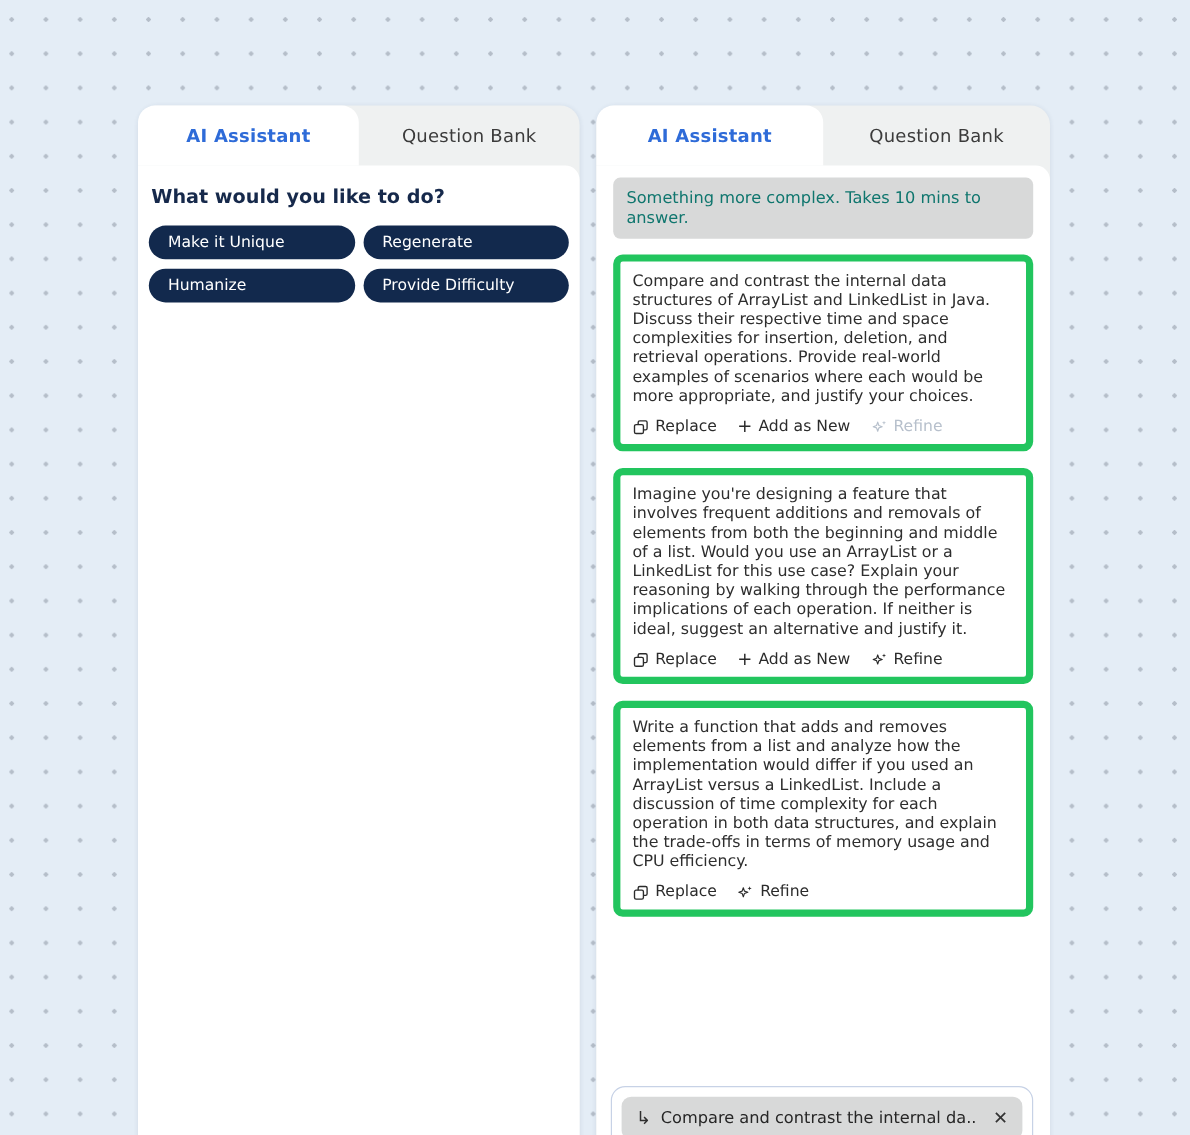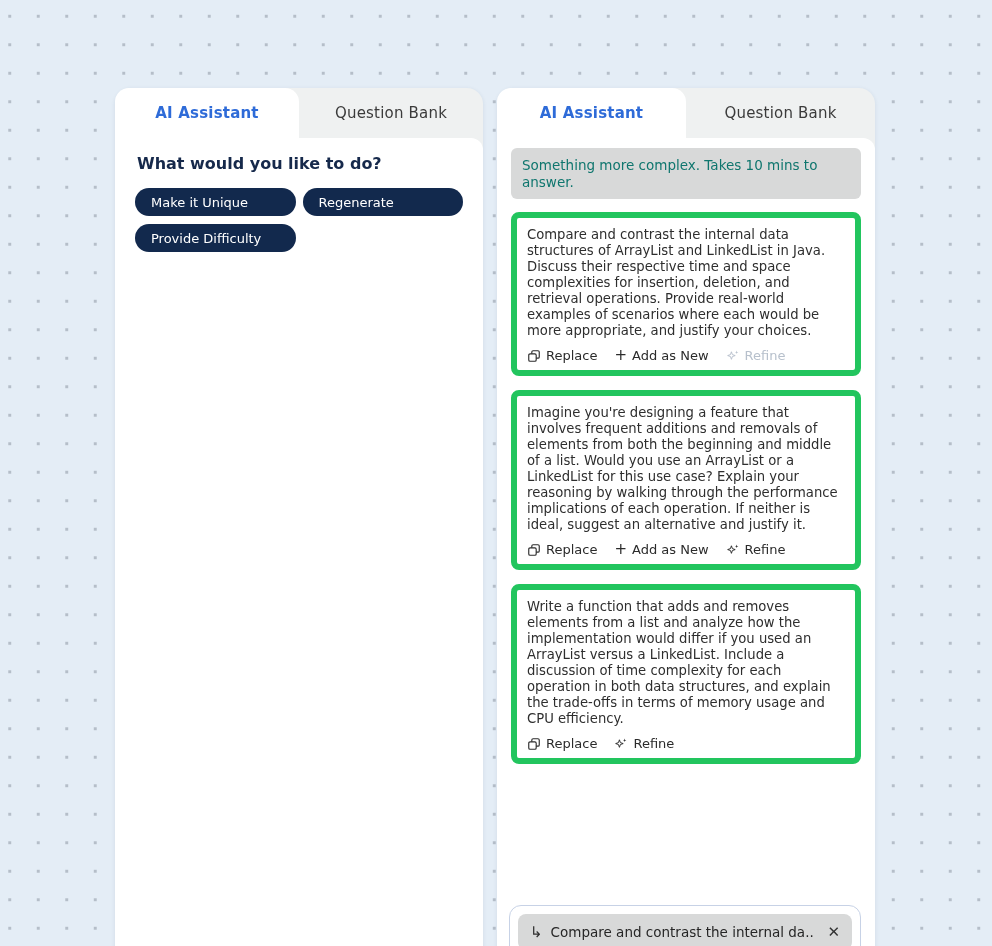--- a/index.html
+++ b/index.html
@@ -31,21 +31,21 @@
   }
   .tab.active {
     background: #ffffff; border-radius: 14px 14px 0 0;
     color: #2e6bd8; font-weight: bold;
   }
 
   .content {
     position: absolute; top: 50px; left: 0; right: 0; bottom: 7px;
     background: #ffffff; border-radius: 0 12px 12px 12px;
   }
-  .content-inner { padding: 14px 20px; }
+  .content-inner { padding: 14px 9px; }
 
   
   .heading { font-size: 16px; font-weight: bold; color: #16294b; margin: 2px 2px 15px 2px; }
   .pill-grid { display: grid; grid-template-columns: 1fr 1fr; gap: 8px 7px; }
   .pill {
     background: #12294d; color: #fff; border-radius: 999px; height: 28px;
     display: flex; align-items: center; padding: 0 16px;
     font-size: 13px; cursor: pointer; white-space: nowrap;
   }
   .prompt-input {
@@ -101,20 +101,21 @@
   <div class="tabs">
     <div class="tab active">AI Assistant</div>
     <div class="tab">Question Bank</div>
   </div>
   <div class="content">
     <div class="content-inner">
       <div class="heading">What would you like to do?</div>
       <div class="pill-grid">
         <div class="pill">Make it Unique</div>
         <div class="pill">Regenerate</div>
+        <div class="pill">Humanize</div>
         <div class="pill">Provide Difficulty</div>
       </div>
     </div>
     <div class="prompt-input">
       <span class="prompt-placeholder">Type a custom prompt...</span>
       <span class="send-arrow">↑</span>
     </div>
   </div>
 </div>
 

